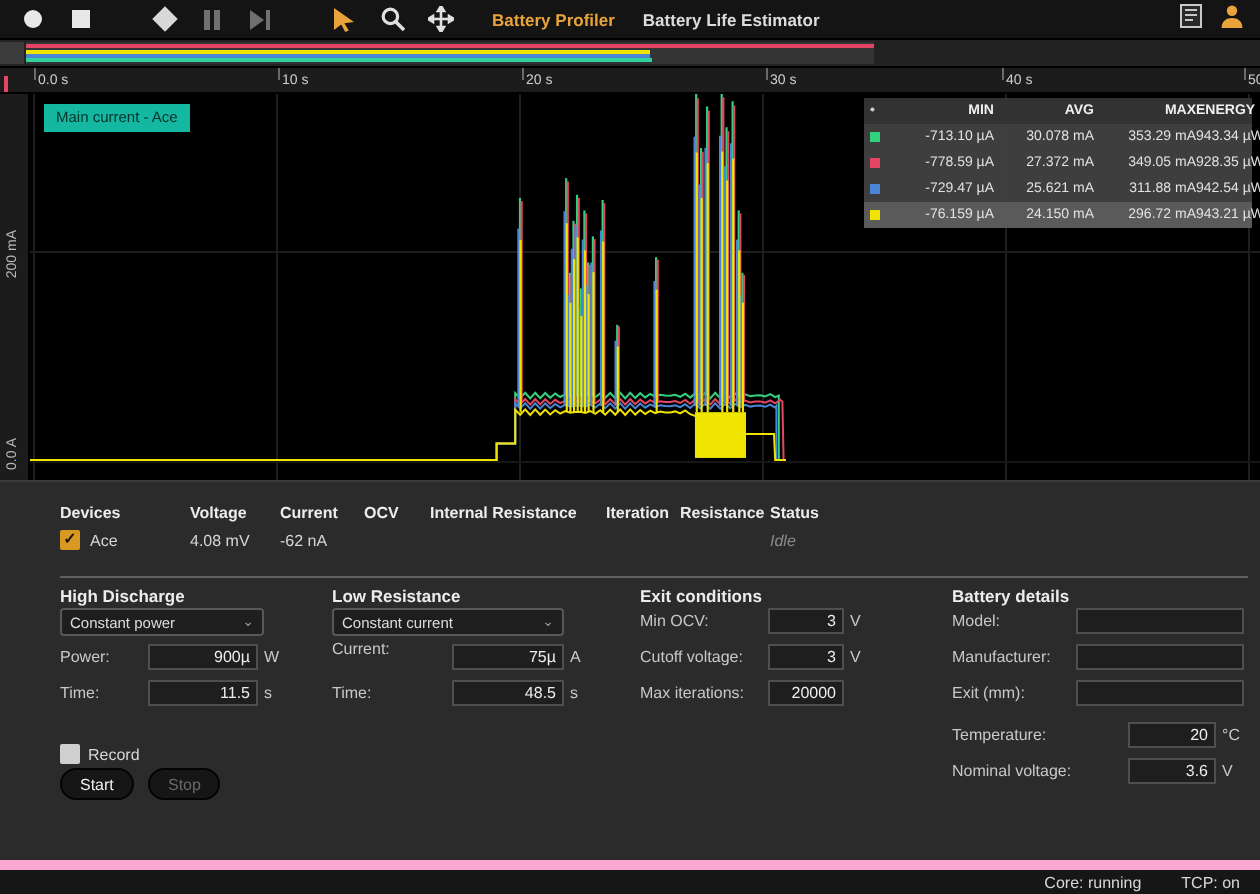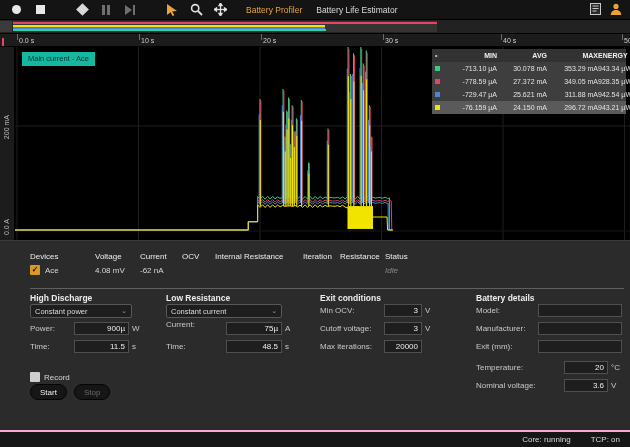--- a/index.html
+++ b/index.html
@@ -14,21 +14,21 @@
   .tool { width:16px; height:14px; display:flex; align-items:center; justify-content:center; }
   .rec-circle { width:9px; height:9px; border-radius:50%; background:#e8e8e8; }
   .stop-square { width:9px; height:9px; background:#e8e8e8; }
   .gap-sm { width:10px; }
   .diamond { width:9px; height:9px; background:#d8d8d8; transform:rotate(45deg); }
   .pausebars { display:flex; gap:2px; }
   .pausebars i { display:block; width:3px; height:10px; background:#6f6f6f; }
   .stepfwd { display:flex; align-items:center; gap:1px; }
   .stepfwd .tri { width:0;height:0;border-top:5px solid transparent;border-bottom:5px solid transparent;border-left:7px solid #6f6f6f; }
   .stepfwd .bar { width:2px;height:10px;background:#6f6f6f; }
-  .tabs { display:flex; gap:14px; margin-left:10px; font-size:8.5px; font-weight:normal; }
+  .tabs { display:flex; gap:14px; margin-left:10px; font-size:8.5px; font-weight:bold; }
   .tab-active { color:#e8a33a; }
   .tab-idle { color:#dcdcdc; }
   .toolbar-right { margin-left:auto; display:flex; gap:9px; align-items:center; }
   
   .overview { position:relative; height:13px; background:#222; }
   .ov-btn { position:absolute; left:0; top:1px; width:12px; height:11px; background:#3b3b3b; }
   .ov-handle { position:absolute; left:13px; top:1px; width:424px; height:11px; background:#343434; }
   .ov-line { position:absolute; height:2px; }
   
   .timeaxis { position:relative; height:14px; background:#1c1c1c; border-top:1px solid #000; border-bottom:1px solid #000; overflow:hidden; }
@@ -45,41 +45,41 @@
   .stats { position:absolute; right:4px; top:2px; width:194px; font-size:7px; color:#e2e2e2; }
   .stats .row { display:grid; grid-template-columns:13px 49px 50px 51px 1fr; align-items:center; height:13px; padding:0 4px 0 3px; background:rgba(66,66,66,.94); }
   .stats .row.hdr { background:rgba(52,52,52,.96); font-weight:bold; color:#f0f0f0; }
   .stats .row.hilite { background:rgba(94,94,94,.96); }
   .stats .c { text-align:right; white-space:nowrap; }
   .stats .chip { width:5px; height:5px; }
   .stats .dot { color:#cfcfcf; }
   
   .panel { position:relative; height:190px; background:#2b2b2b; border-top:1px solid #3a3a3a; font-size:8px; }
   .abs { position:absolute; white-space:nowrap; }
-  .hdr-b { font-weight:normal; color:#ececec; }
+  .hdr-b { font-weight:bold; color:#ececec; }
   .lbl { color:#c8c8c8; }
   .val { color:#d6d6d6; }
   .idle { color:#8a8a8a; font-style:italic; }
   .divider { position:absolute; left:30px; right:6px; top:47px; height:1px; background:#606060; }
   .sect-title { position:absolute; top:52px; font-weight:bold; color:#ececec; font-size:8.5px; }
   .dropdown { position:absolute; height:14px; background:#1e1e1e; border:1px solid #585858; border-radius:2px;
               display:flex; align-items:center; padding:0 4px; color:#dcdcdc; font-size:7.5px; }
   .dropdown .chev { margin-left:auto; color:#9a9a9a; font-size:7px; }
   .field { position:absolute; height:13px; background:#1e1e1e; border:1px solid #4f4f4f; color:#ececec;
            font-size:8px; text-align:right; padding:1px 3px 0 2px; }
   .unit { position:absolute; color:#c8c8c8; }
   .chk { position:absolute; width:10px; height:10px; border-radius:1px; }
   .chk-on { background:#d79921; color:#1d1405; font-size:8px; font-weight:bold; line-height:10px; text-align:center; }
   .chk-off { background:#cfcfcf; }
   .btn { position:absolute; top:143px; height:16px; background:#161616; border:1px solid #040404; border-radius:8px;
          font-size:8px; display:flex; align-items:center; justify-content:center; padding:0 9px; }
   .btn-start { left:30px; color:#efefef; }
   .btn-stop { left:74px; color:#6a6a6a; }
   
-  .statusbar { height:17px; background:#161616; border-top:2px solid #f9a8d4; display:flex; align-items:center;
+  .statusbar { height:17px; background:#161616; border-top:5px solid #f9a8d4; display:flex; align-items:center;
                justify-content:flex-end; gap:20px; padding:0 10px; font-size:8px; color:#d8d8d8; }
 </style>
 </head>
 <body>
 
 <div class="app">
 
   <div class="toolbar">
     <div class="tool">
         <span class="rec-circle"></span>

